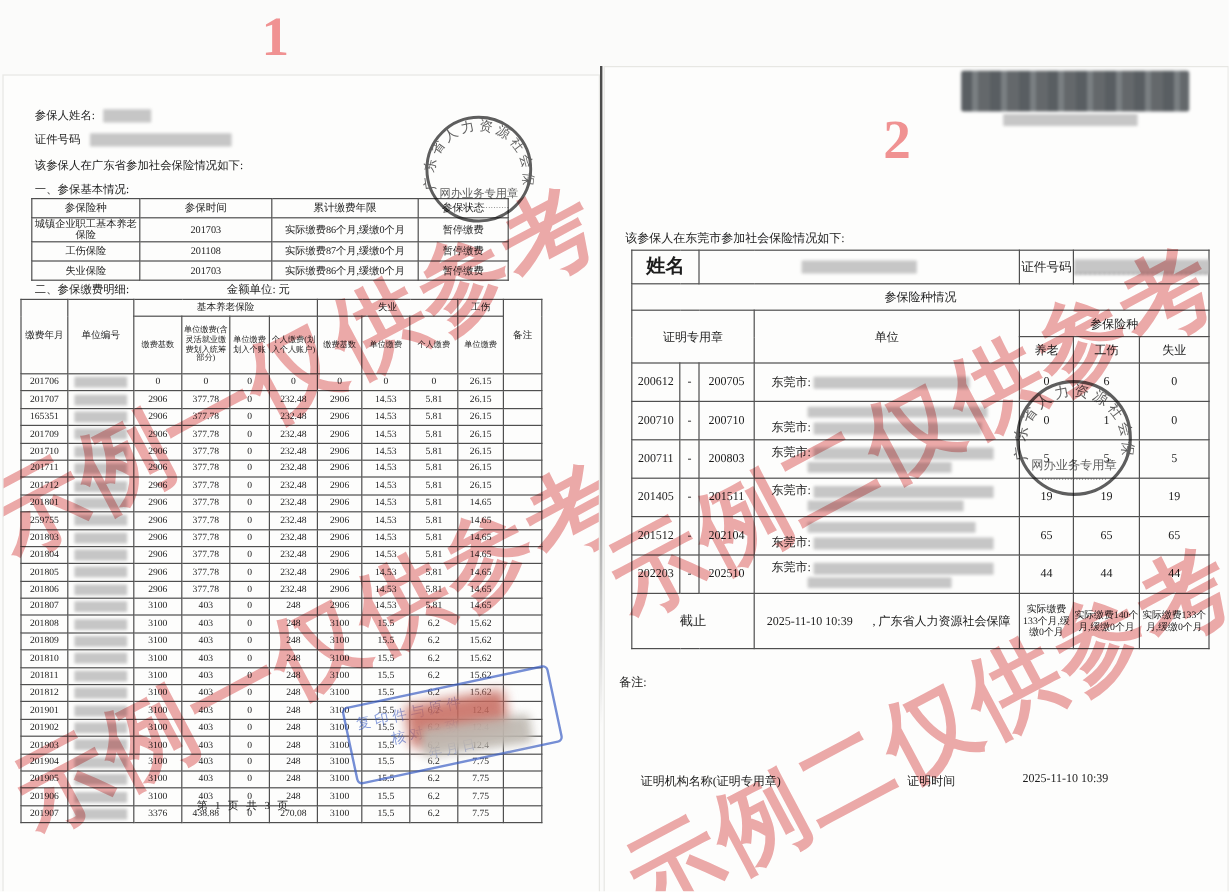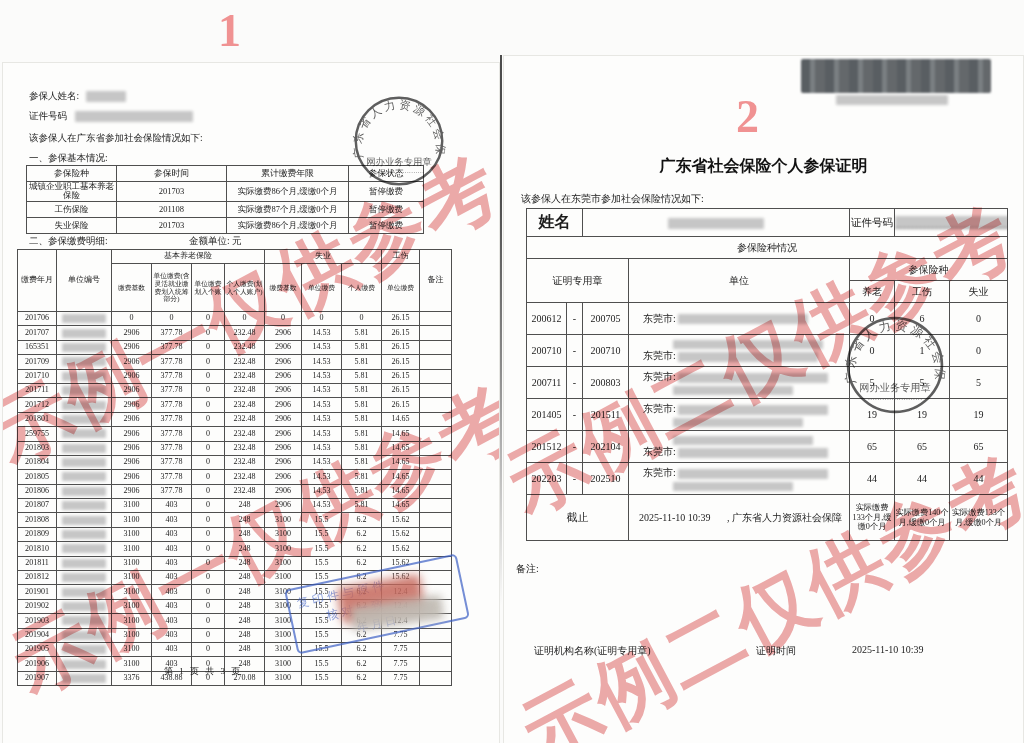--- a/index.html
+++ b/index.html
@@ -509,21 +509,20 @@
     <div class="wm" style="left:-57px;top:430px;">示例一仅供参考</div>
   </div>
 
   <div class="page" style="left:503px;top:55px;width:519px;height:688px;">
 
     <div class="rd-dark" style="left:297px;top:3px;width:190px;height:34px;"></div>
     <div class="rd abs" style="left:332px;top:39px;width:112px;height:10px;"></div>
 
     <div class="num-label" style="left:232px;top:38px;">2</div>
 
-    <div class="title" style="top:100px;font-size:16px;">广东省社会保险个人参保证明</div>
     <div class="doc-text" style="left:17px;top:136px;font-size:10px;">该参保人在东莞市参加社会保险情况如下:</div>
 
     <table class="t t3">
       <colgroup>
         <col style="width:40px">
           <col style="width:16px">
           <col style="width:46px">
           <col style="width:221px">
         <col style="width:45px">
           <col style="width:55px">

